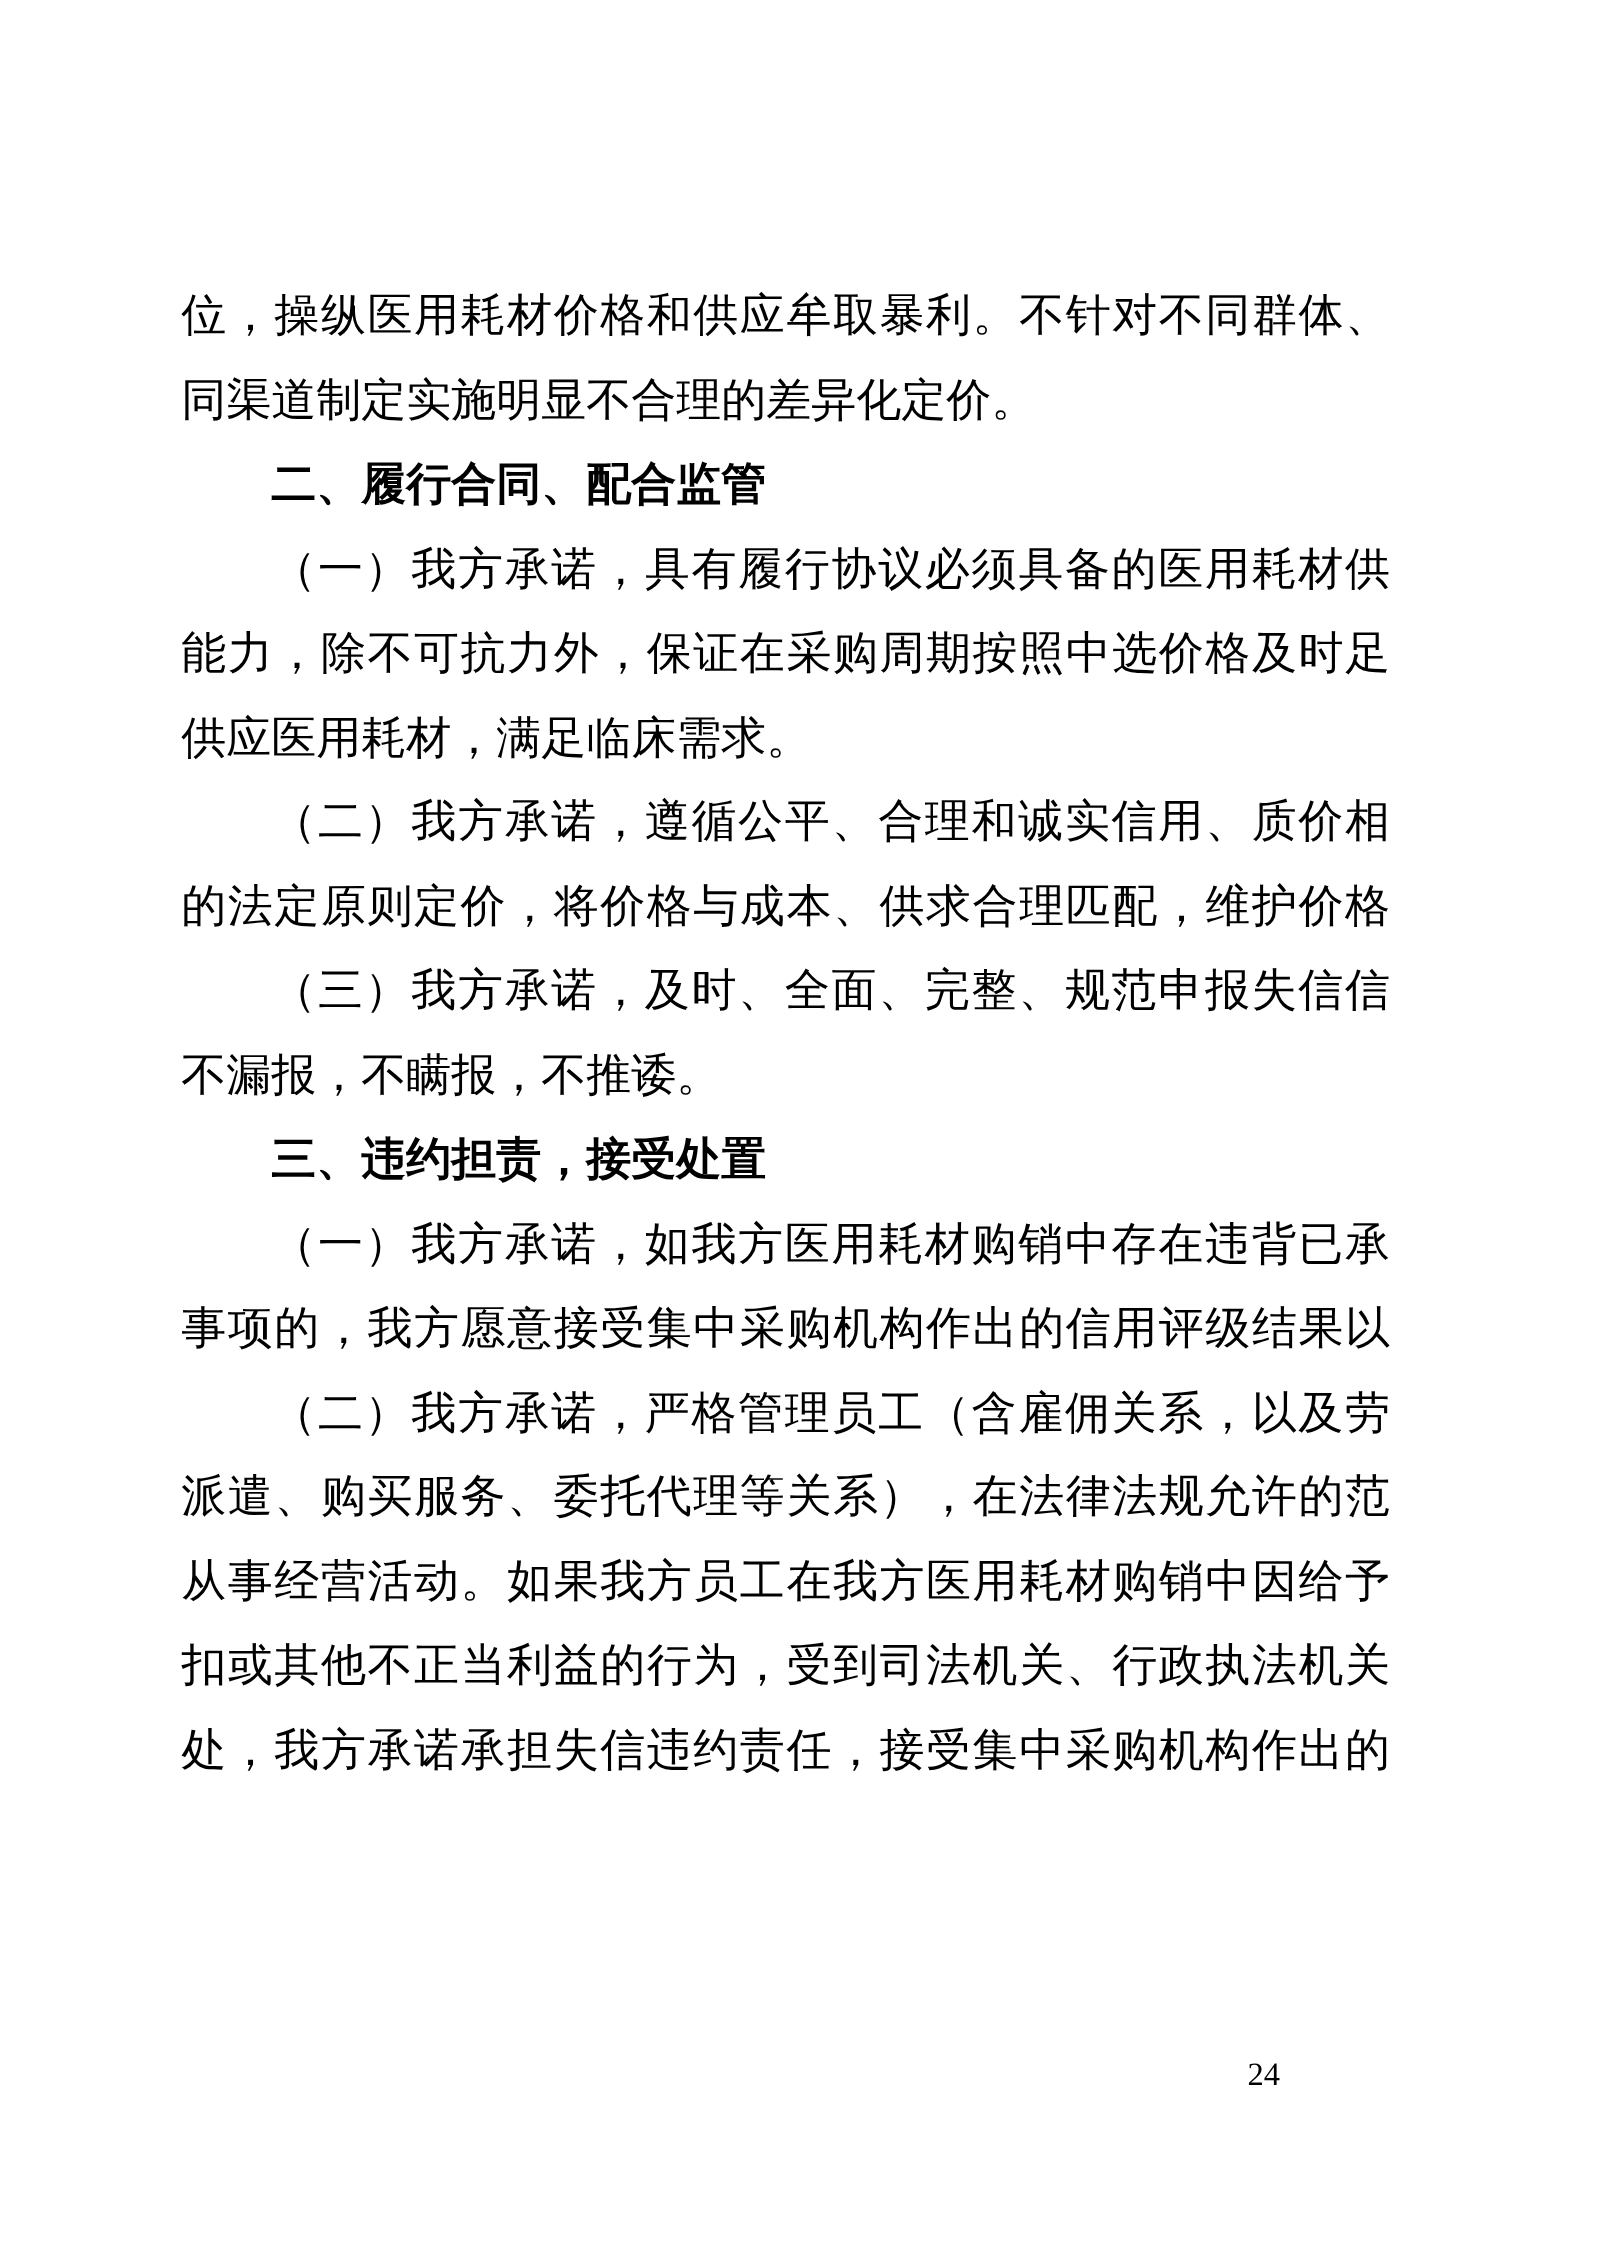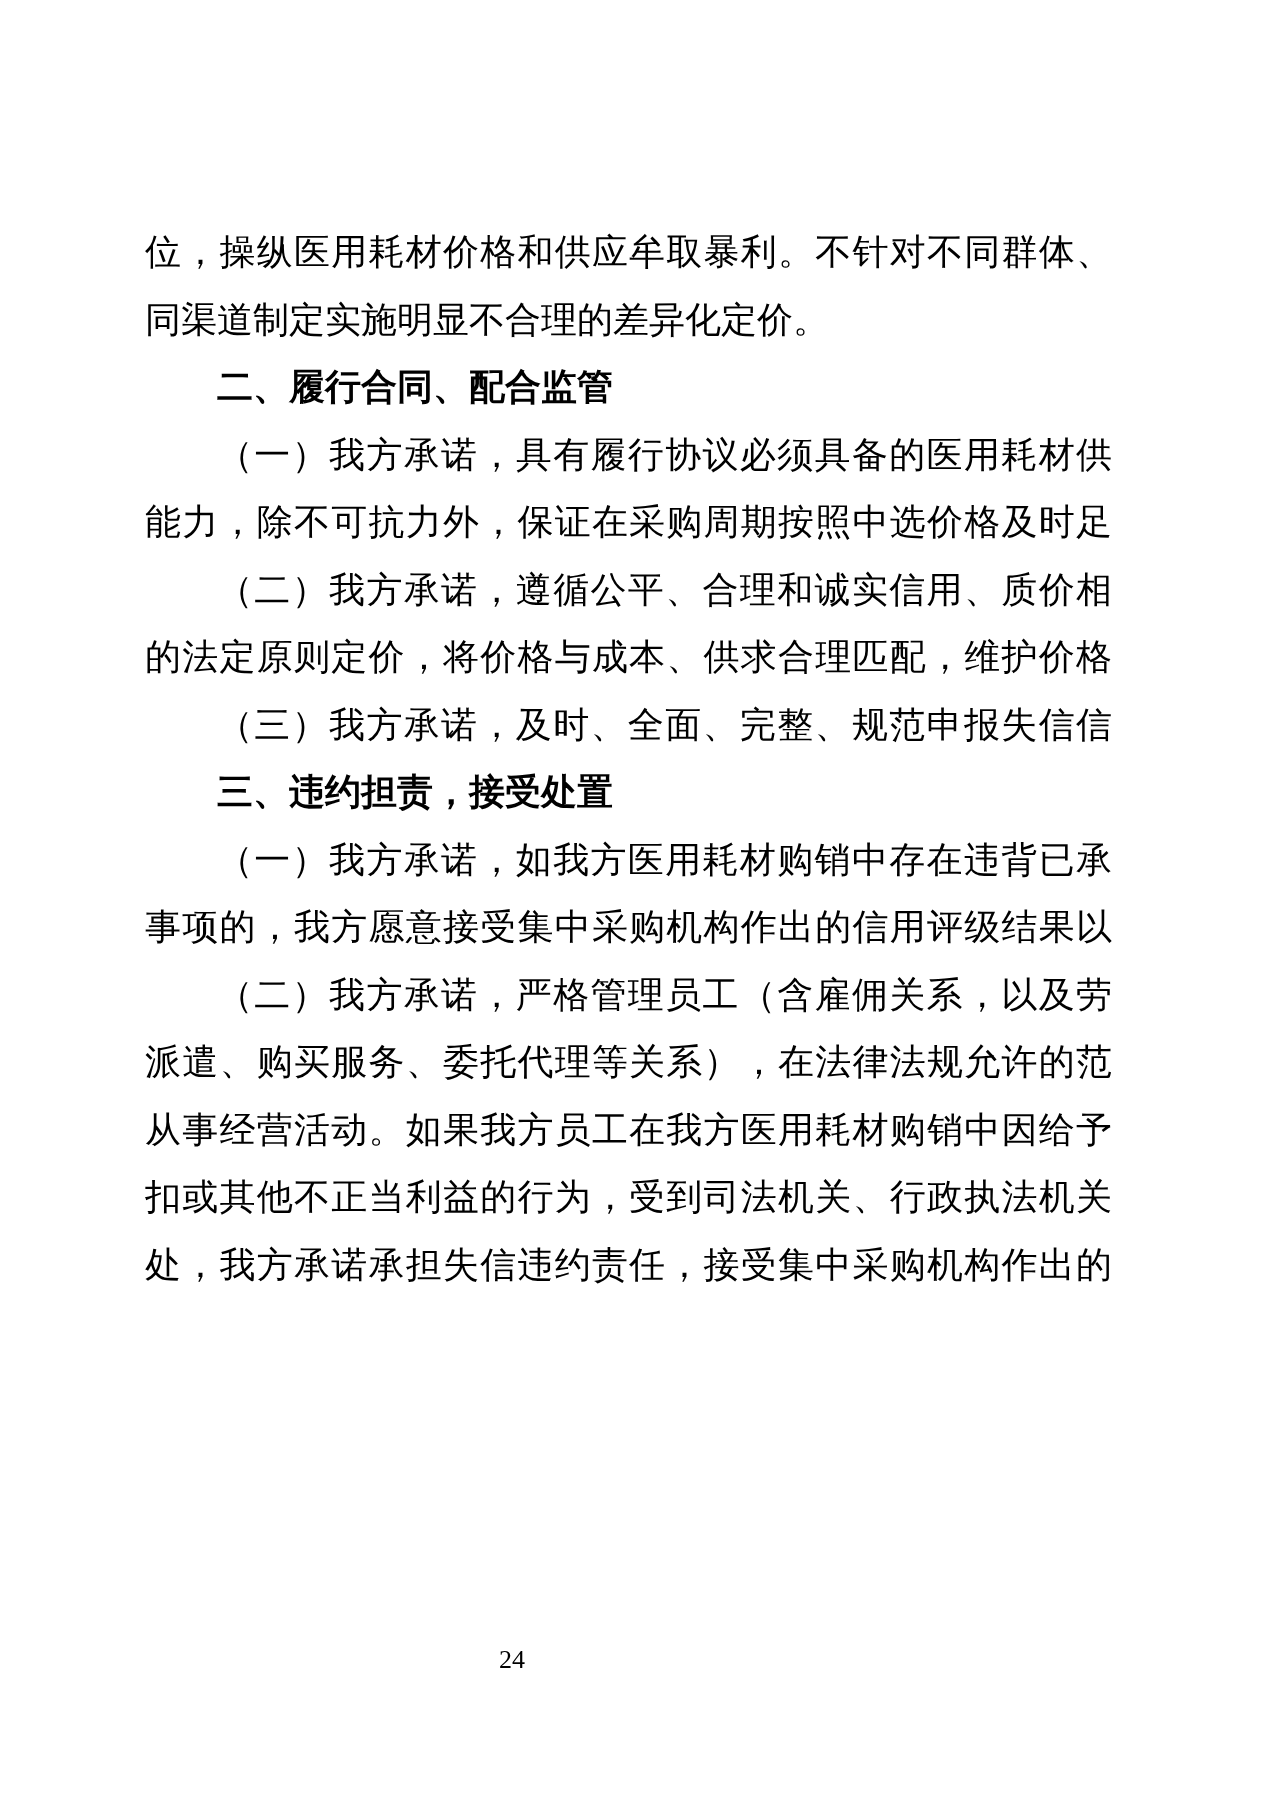--- a/index.html
+++ b/index.html
@@ -44,39 +44,41 @@
   }
   .heading {
     font-family: Liberation Serif, serif;
     font-weight: 700;
   }
   .page-number {
     position: absolute;
     left: 0;
     top: 1645px;
     width: 1024px;
-    text-align: center;
+    text-align: right;
     font-size: 26px;
     line-height: 30px;
     font-family: "Liberation Serif", serif;
     color: #000000;
   }
 </style>
 </head>
 <body>
 
 <div class="text-block">
   <div class="line jf">位，操纵医用耗材价格和供应牟取暴利。不针对不同群体、不</div>
   <div class="line end">同渠道制定实施明显不合理的差异化定价。</div>
   <div class="line end ind heading">二、履行合同、配合监管</div>
   <div class="line jf ind">（一）我方承诺，具有履行协议必须具备的医用耗材供应</div>
   <div class="line jf">能力，除不可抗力外，保证在采购周期按照中选价格及时足量</div>
+  <div class="line end">供应医用耗材，满足临床需求。</div>
   <div class="line jf ind">（二）我方承诺，遵循公平、合理和诚实信用、质价相符</div>
   <div class="line jf">的法定原则定价，将价格与成本、供求合理匹配，维护价格一</div>
   <div class="line jf ind">（三）我方承诺，及时、全面、完整、规范申报失信信息，</div>
+  <div class="line end">不漏报，不瞒报，不推诿。</div>
   <div class="line end ind heading">三、违约担责，接受处置</div>
   <div class="line jf ind">（一）我方承诺，如我方医用耗材购销中存在违背已承诺</div>
   <div class="line jf">事项的，我方愿意接受集中采购机构作出的信用评级结果以及</div>
   <div class="line jf ind">（二）我方承诺，严格管理员工（含雇佣关系，以及劳务</div>
   <div class="line jf">派遣、购买服务、委托代理等关系），在法律法规允许的范围内</div>
   <div class="line jf">从事经营活动。如果我方员工在我方医用耗材购销中因给予回</div>
   <div class="line jf">扣或其他不正当利益的行为，受到司法机关、行政执法机关惩</div>
   <div class="line jf">处，我方承诺承担失信违约责任，接受集中采购机构作出的信</div>
 </div>
 

